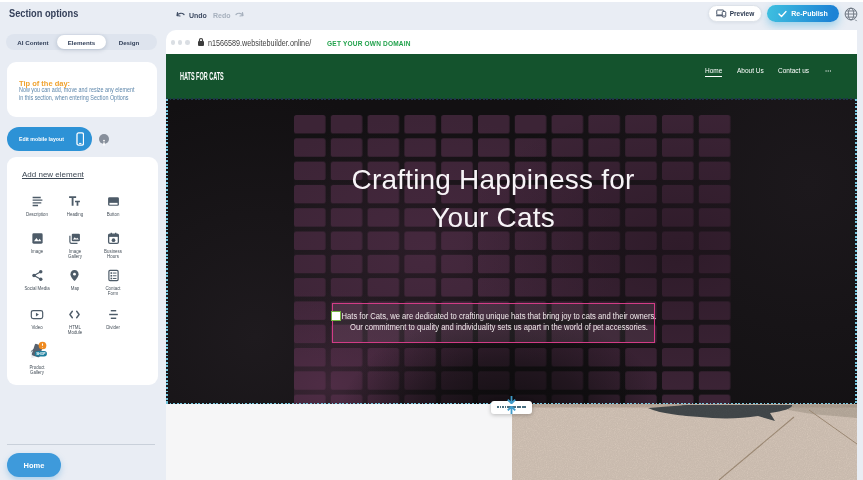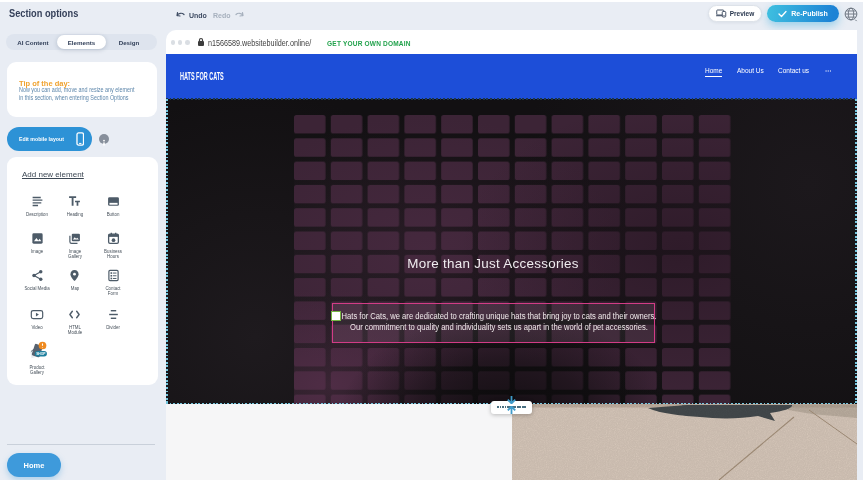--- a/index.html
+++ b/index.html
@@ -42,21 +42,21 @@
 .cell .lbl { font-size:4.7px; line-height:5.3px; color:#454f59; margin-top:0; transform:scaleX(.94); }
 #pdivider { left:7px; top:444px; width:148px; height:1px; background:#c9d0da; }
 #donebtn { left:7px; top:453px; width:54px; height:24px; background:#3e9adb; border-radius:12px; color:#fff; font-size:7.5px; font-weight:bold; display:flex; align-items:center; justify-content:center; box-shadow:0 3px 6px rgba(62,154,219,.35); }
 
 
 #site { left:166px; top:30px; width:691px; height:374px; }
 #bbar { left:0; top:0; width:691px; height:24px; background:#fff; border-radius:10px 0 0 0; }
 .dot { top:10px; width:4.5px; height:4.5px; border-radius:50%; background:#dadee3; }
 #urltxt { left:42px; top:7.5px; font-size:8.6px; color:#3f3f3f; white-space:nowrap; transform:scaleX(.84); transform-origin:left; }
 #urldom { font-weight:bold; color:#22a24c; font-size:7.8px; letter-spacing:.2px; margin-left:19px; }
-#shead { left:0; top:24px; width:691px; height:45px; background:#1d4ed8; }
+#shead { left:0; top:24px; width:691px; height:45px; background:#14532d; }
 #slogo { left:14px; top:17px; font-size:10px; font-weight:bold; color:#fff; transform:scaleX(.55); transform-origin:left; }
 .nav { top:13px; font-size:6.5px; color:#fff; }
 #nav1 { left:539px; }
 #nav1u { left:539px; top:21.5px; width:17px; height:1.5px; background:#fff; }
 #nav2 { left:571px; }
 #nav3 { left:612px; }
 #nav4 { left:659px; font-weight:bold; letter-spacing:1px; }
 #hero { left:0; top:69px; width:691px; height:305px; background:radial-gradient(circle at 13% 78%, #1e1a1e 0%, rgba(30,26,30,0) 38%), radial-gradient(circle at 93% 28%, #1c181c 0%, rgba(28,24,28,0) 42%), #121012; overflow:hidden; }
 #tiles { position:absolute; left:128px; top:16px; }
 #heroh1 { position:absolute; left:27px; top:61.5px; width:600px; text-align:center; font-size:28px; line-height:38.5px; color:#f7f4f7; letter-spacing:.2px; }
@@ -256,21 +256,21 @@
               <stop offset="0%" stop-color="#241420" stop-opacity=".55"></stop>
               <stop offset="100%" stop-color="#241420" stop-opacity="0"></stop>
             </radialGradient>
         </defs>
         <rect width="437" height="300" fill="url(#tp)"></rect>
         <rect width="437" height="300" fill="url(#tg1)"></rect>
         <rect width="437" height="300" fill="url(#tg2)"></rect>
           <rect width="437" height="300" fill="url(#tg3)"></rect>
           <rect width="437" height="300" fill="url(#tg4)"></rect>
       </svg>
-      <div id="herosub">More than Just Accessories</div>
+      <div id="heroh1">Crafting Happiness for<br>Your Cats</div>
       <div id="tbox"></div>
       <div id="tboxtxt">Hats for Cats, we are dedicated to crafting unique hats that bring joy to cats and their owners.<br>Our commitment to quality and individuality sets us apart in the world of pet accessories.</div>
       <div id="ghandle"></div>
     </div>
 
     <div id="bottomrow" class="abs">
       <svg id="photo" width="345" height="76">
         <defs>
           <filter id="grain" x="0" y="0" width="100%" height="100%">
             <feTurbulence type="fractalNoise" baseFrequency="0.9" numOctaves="2" result="n"></feTurbulence>

